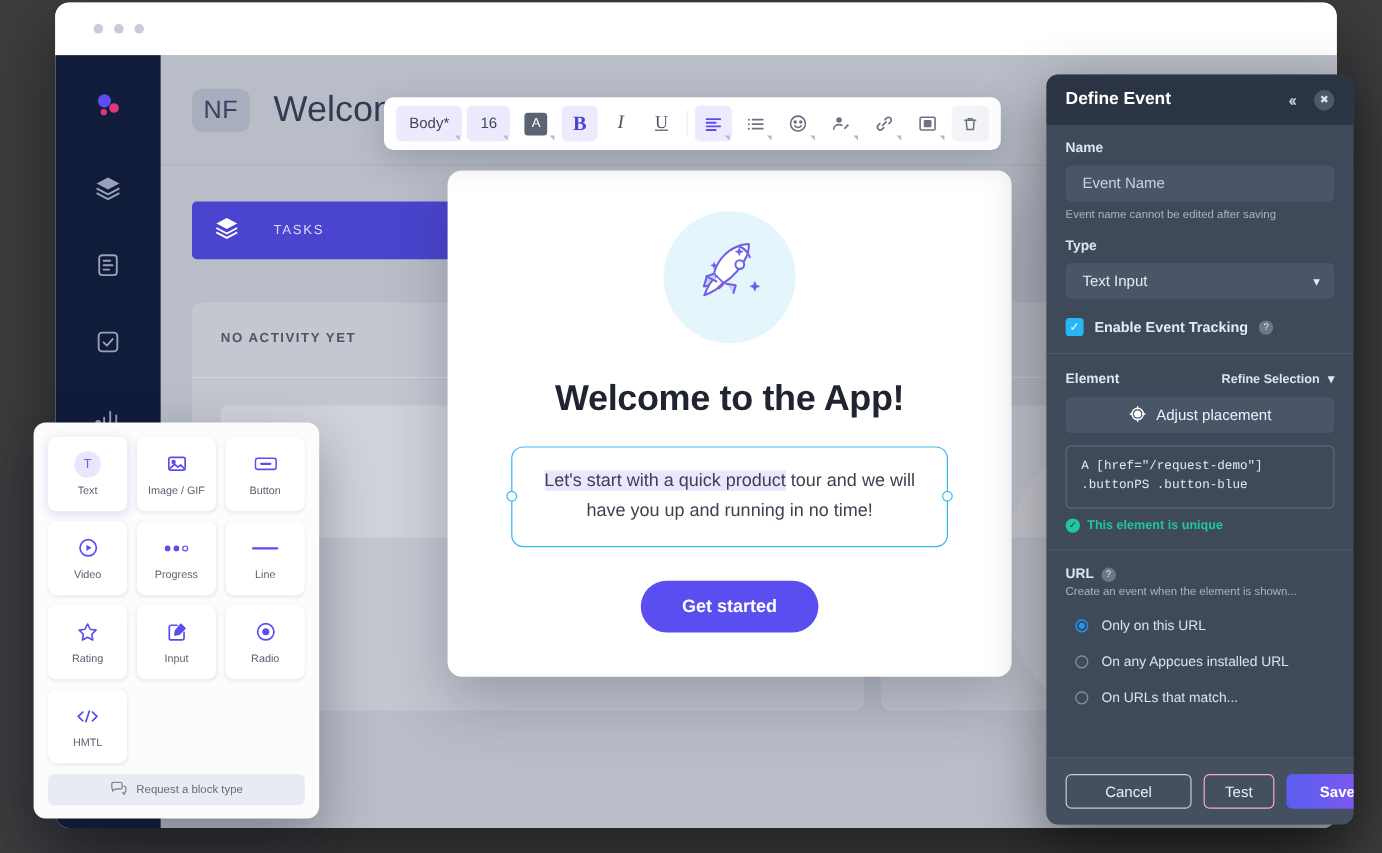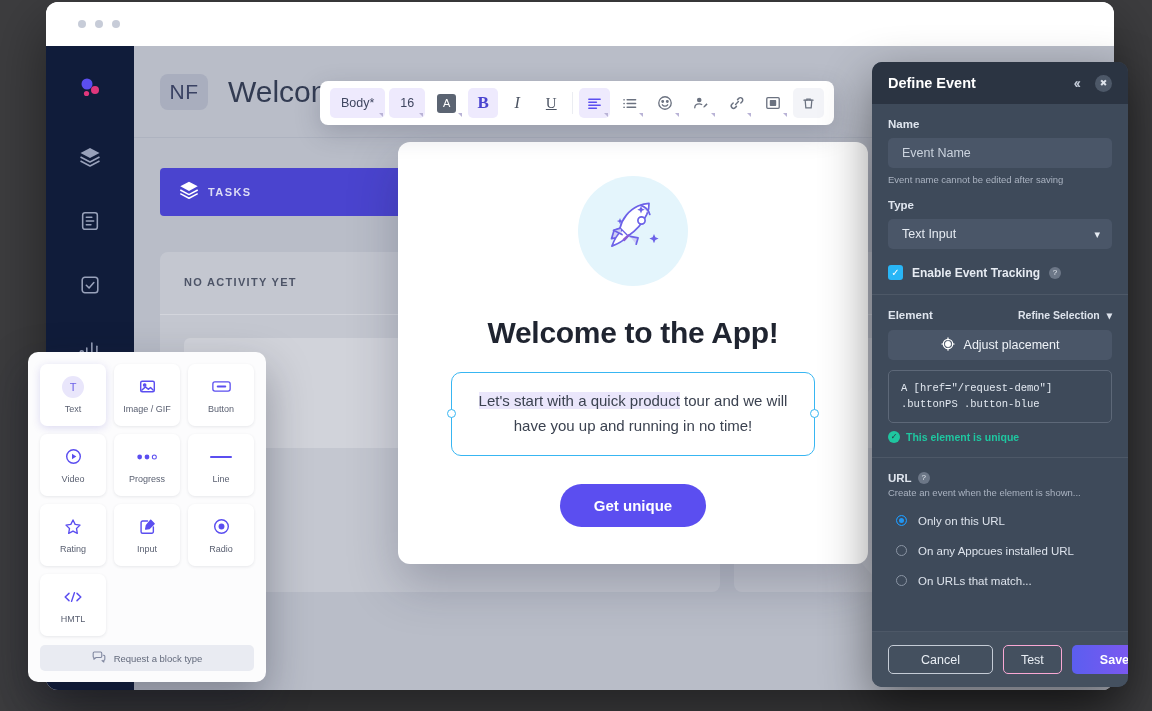--- a/index.html
+++ b/index.html
@@ -45,21 +45,21 @@
     display:flex; align-items:center; justify-content:center;
     font-size: 21px; color:#3a4263; letter-spacing:.5px;
   }
   #app-welcome { font-size: 30px; color:#323b52; margin-left: 20px; white-space: nowrap; }
 
   #tasks-bar {
     position:absolute; left:26px; top:122px; width:560px; height:48px;
     background:#4a44cf; border-radius:4px; display:flex; align-items:center; padding:0 18px;
     color:#ffffff;
   }
-  #tasks-bar .tb-label { font-size: 11px; letter-spacing: 1.4px; font-weight:bold; margin-left: 8px; color:#dcdcf5; }
+  #tasks-bar .tb-label { font-size: 11px; letter-spacing: 1.4px; font-weight:normal; margin-left: 28px; color:#dcdcf5; }
   .kebab { margin-left:auto; display:flex; flex-direction:column; gap:3px; }
   .kebab i { width:3px; height:3px; background:#ffffff; border-radius:50%; display:block; }
 
   .panel-card {
     position:absolute; background: rgba(255,255,255,.16); border-radius:8px;
   }
   #activity-left { left:26px; top:206px; width:560px; height:340px; }
   #activity-right { left:600px; top:206px; width:400px; height:340px; }
   .activity-label {
     position:absolute; top:24px; left:24px; font-size:11px; letter-spacing:1.3px;
@@ -85,21 +85,21 @@
     border-left:4px solid transparent; border-top:4px solid #b9b3d6; }
   .sw-A { width:19px;height:19px;border-radius:3px;background:#5b6472;color:#fff;font-size:11px;
           display:flex;align-items:center;justify-content:center; }
   .tb-sep { width:1px; height:22px; background:#ebedf2; margin:0 2px; }
   .tb-b { font-weight:bold; font-size:17px; font-family:"Liberation Serif", serif; }
   .tb-i { font-style:italic; font-size:16px; font-family:"Liberation Serif", serif; color:#4b5362;}
   .tb-u { text-decoration:underline; font-size:15px; font-family:"Liberation Serif", serif; color:#4b5362;}
 
   
   #modal-card {
-    position:absolute; left:352px; top:140px; width:470px; height:422px;
+    position:absolute; left:327px; top:140px; width:470px; height:422px;
     background:#ffffff; border-radius:12px; box-shadow:0 20px 50px rgba(30,35,60,.26);
     z-index:30; display:flex; flex-direction:column; align-items:center; padding-top:34px;
   }
   #rocket-badge {
     width:110px; height:110px; border-radius:50%; background:#e4f5fc;
     display:flex; align-items:center; justify-content:center;
   }
   #modal-title { margin-top:30px; font-size:30px; color:#1f2430; letter-spacing:-.3px; }
   #modal-text-box {
     margin-top:22px; width:364px; border:1.5px solid #38b6f2; border-radius:10px;
@@ -313,21 +313,21 @@
     </div>
 
     <h1 id="modal-title">Welcome to the App!</h1>
 
     <div id="modal-text-box">
       <span class="handle l"></span>
       <span class="handle r"></span>
       <span class="hl">Let's start with a quick product</span><span> tour and we will have you up and running in no time!</span>
     </div>
 
-    <button id="get-started-btn">Get unique</button>
+    <button id="get-started-btn">Get started</button>
   </div>
 
 </div>
 
 <div id="text-toolbar">
   <div class="tb-btn chip">
     <span>Body*</span>
       <i class="tb-caret"></i>
   </div>
   <div class="tb-btn chip">

